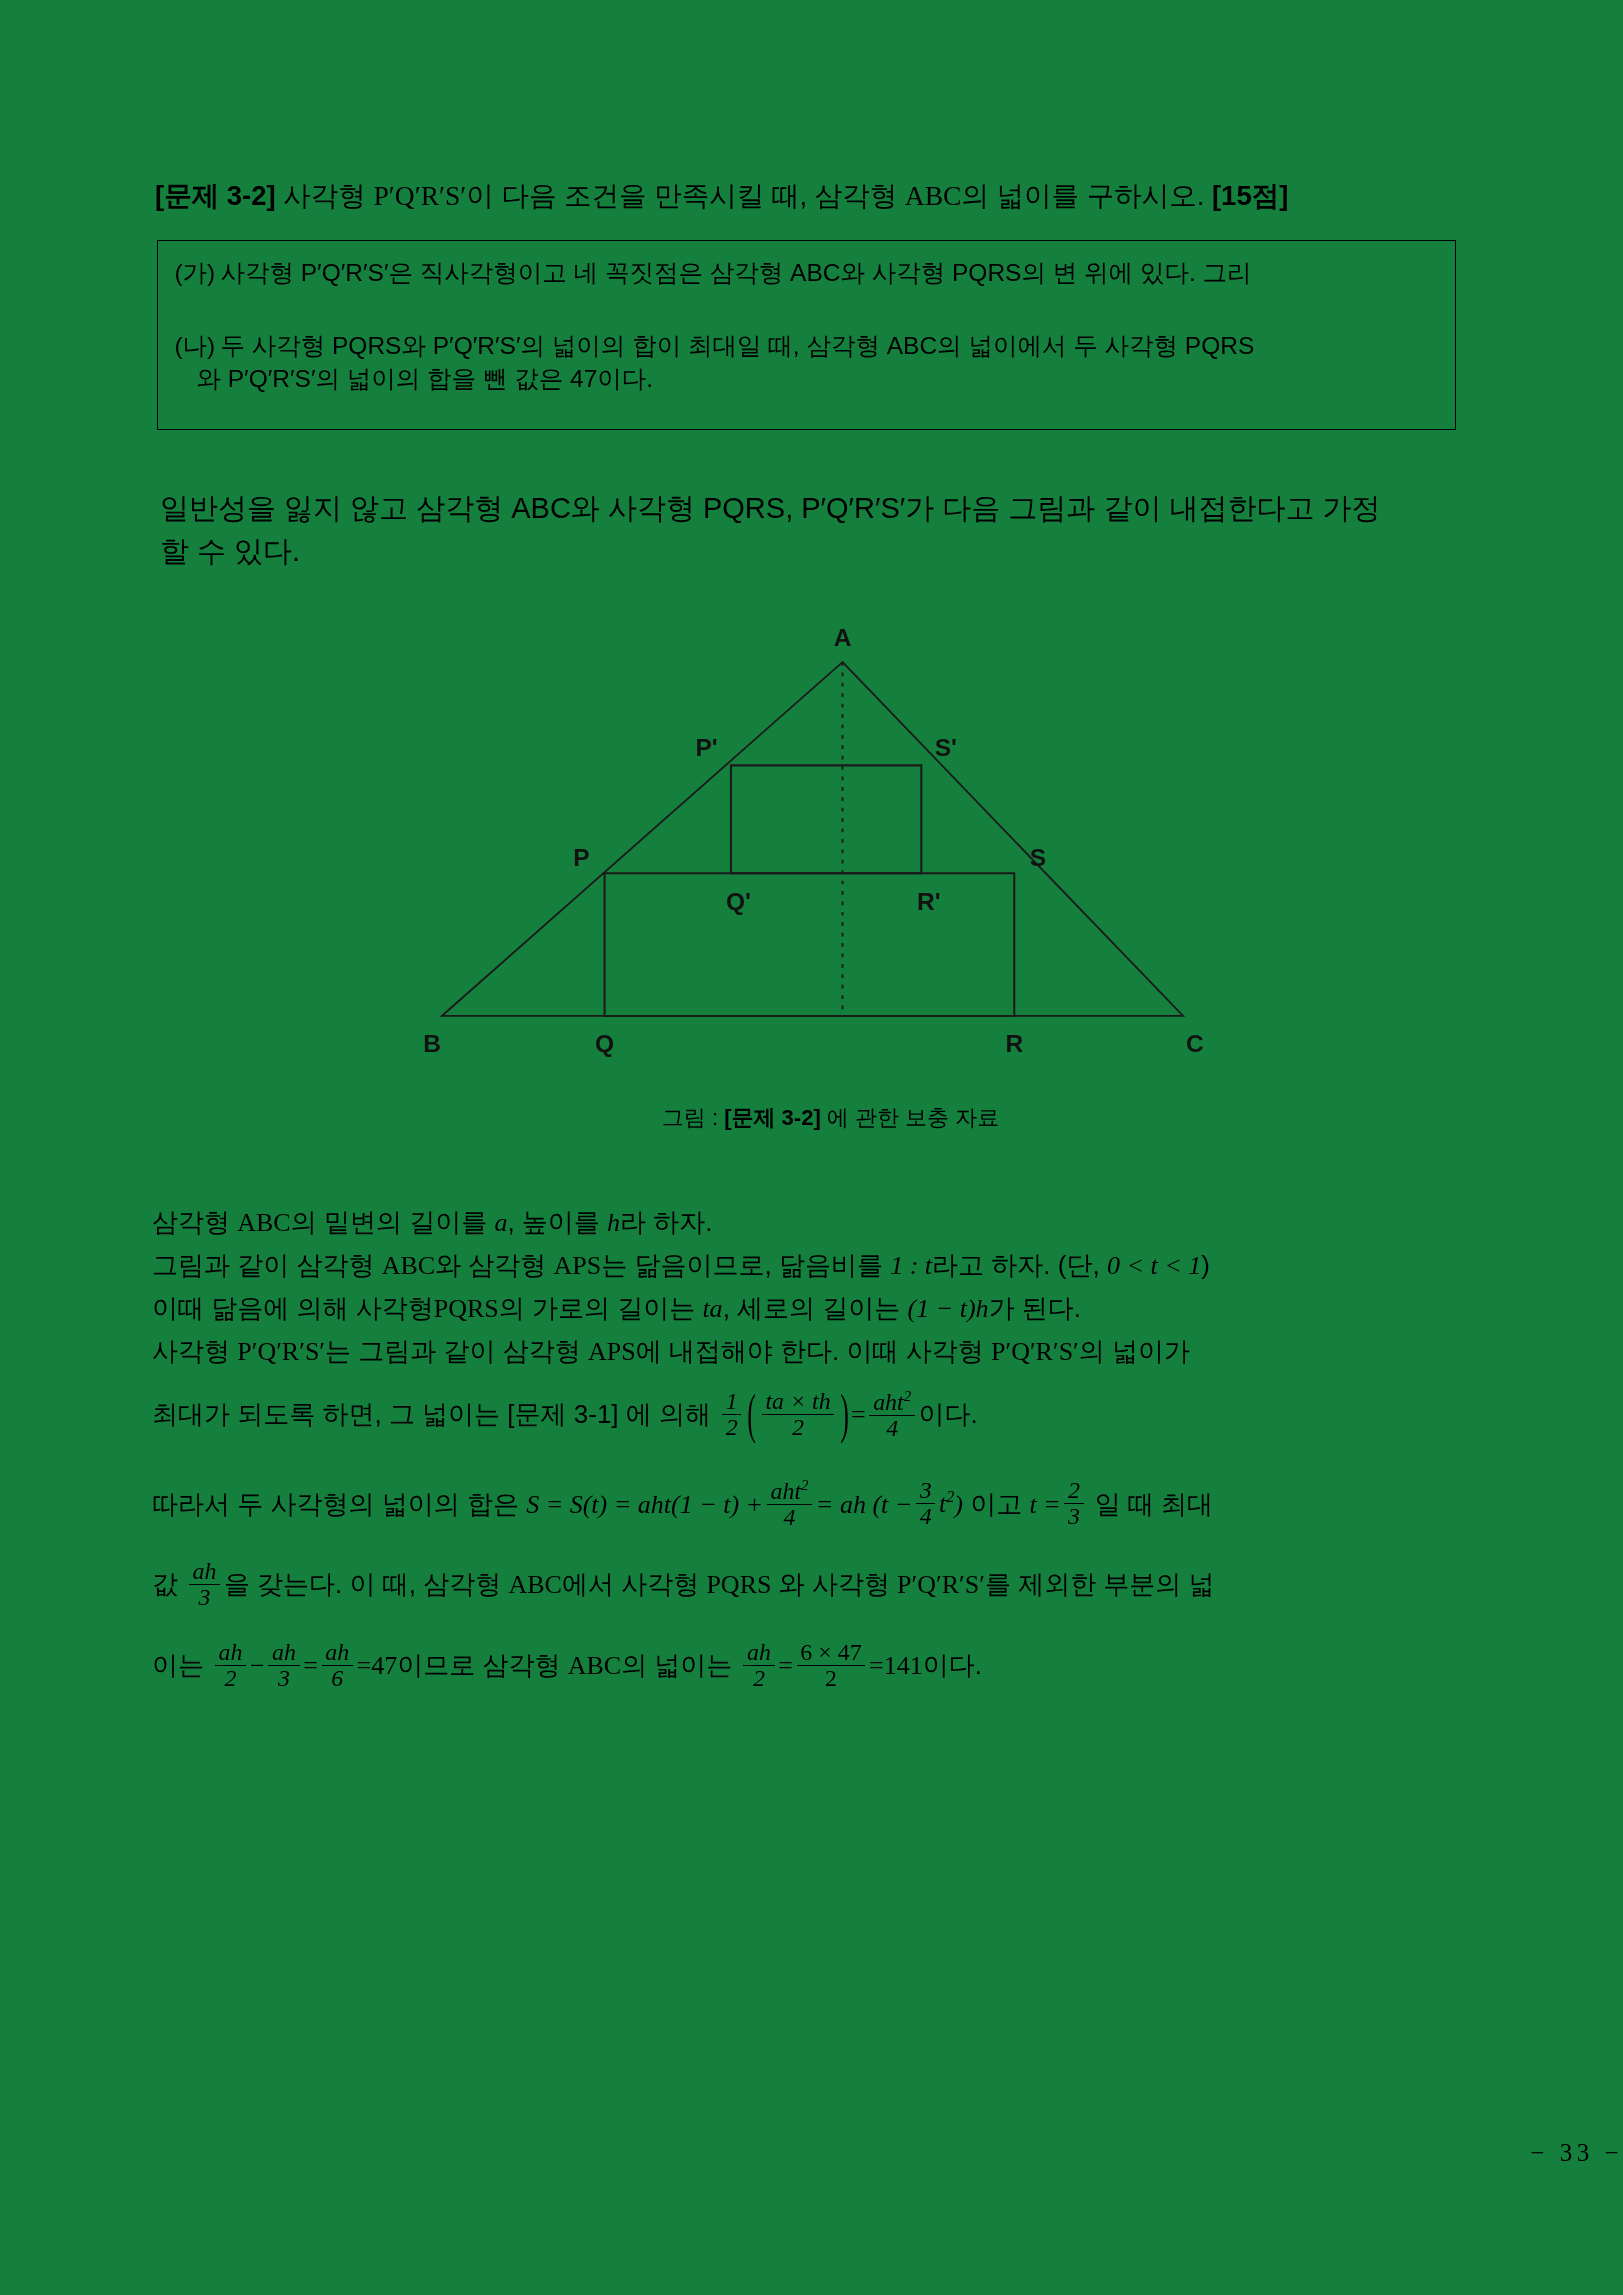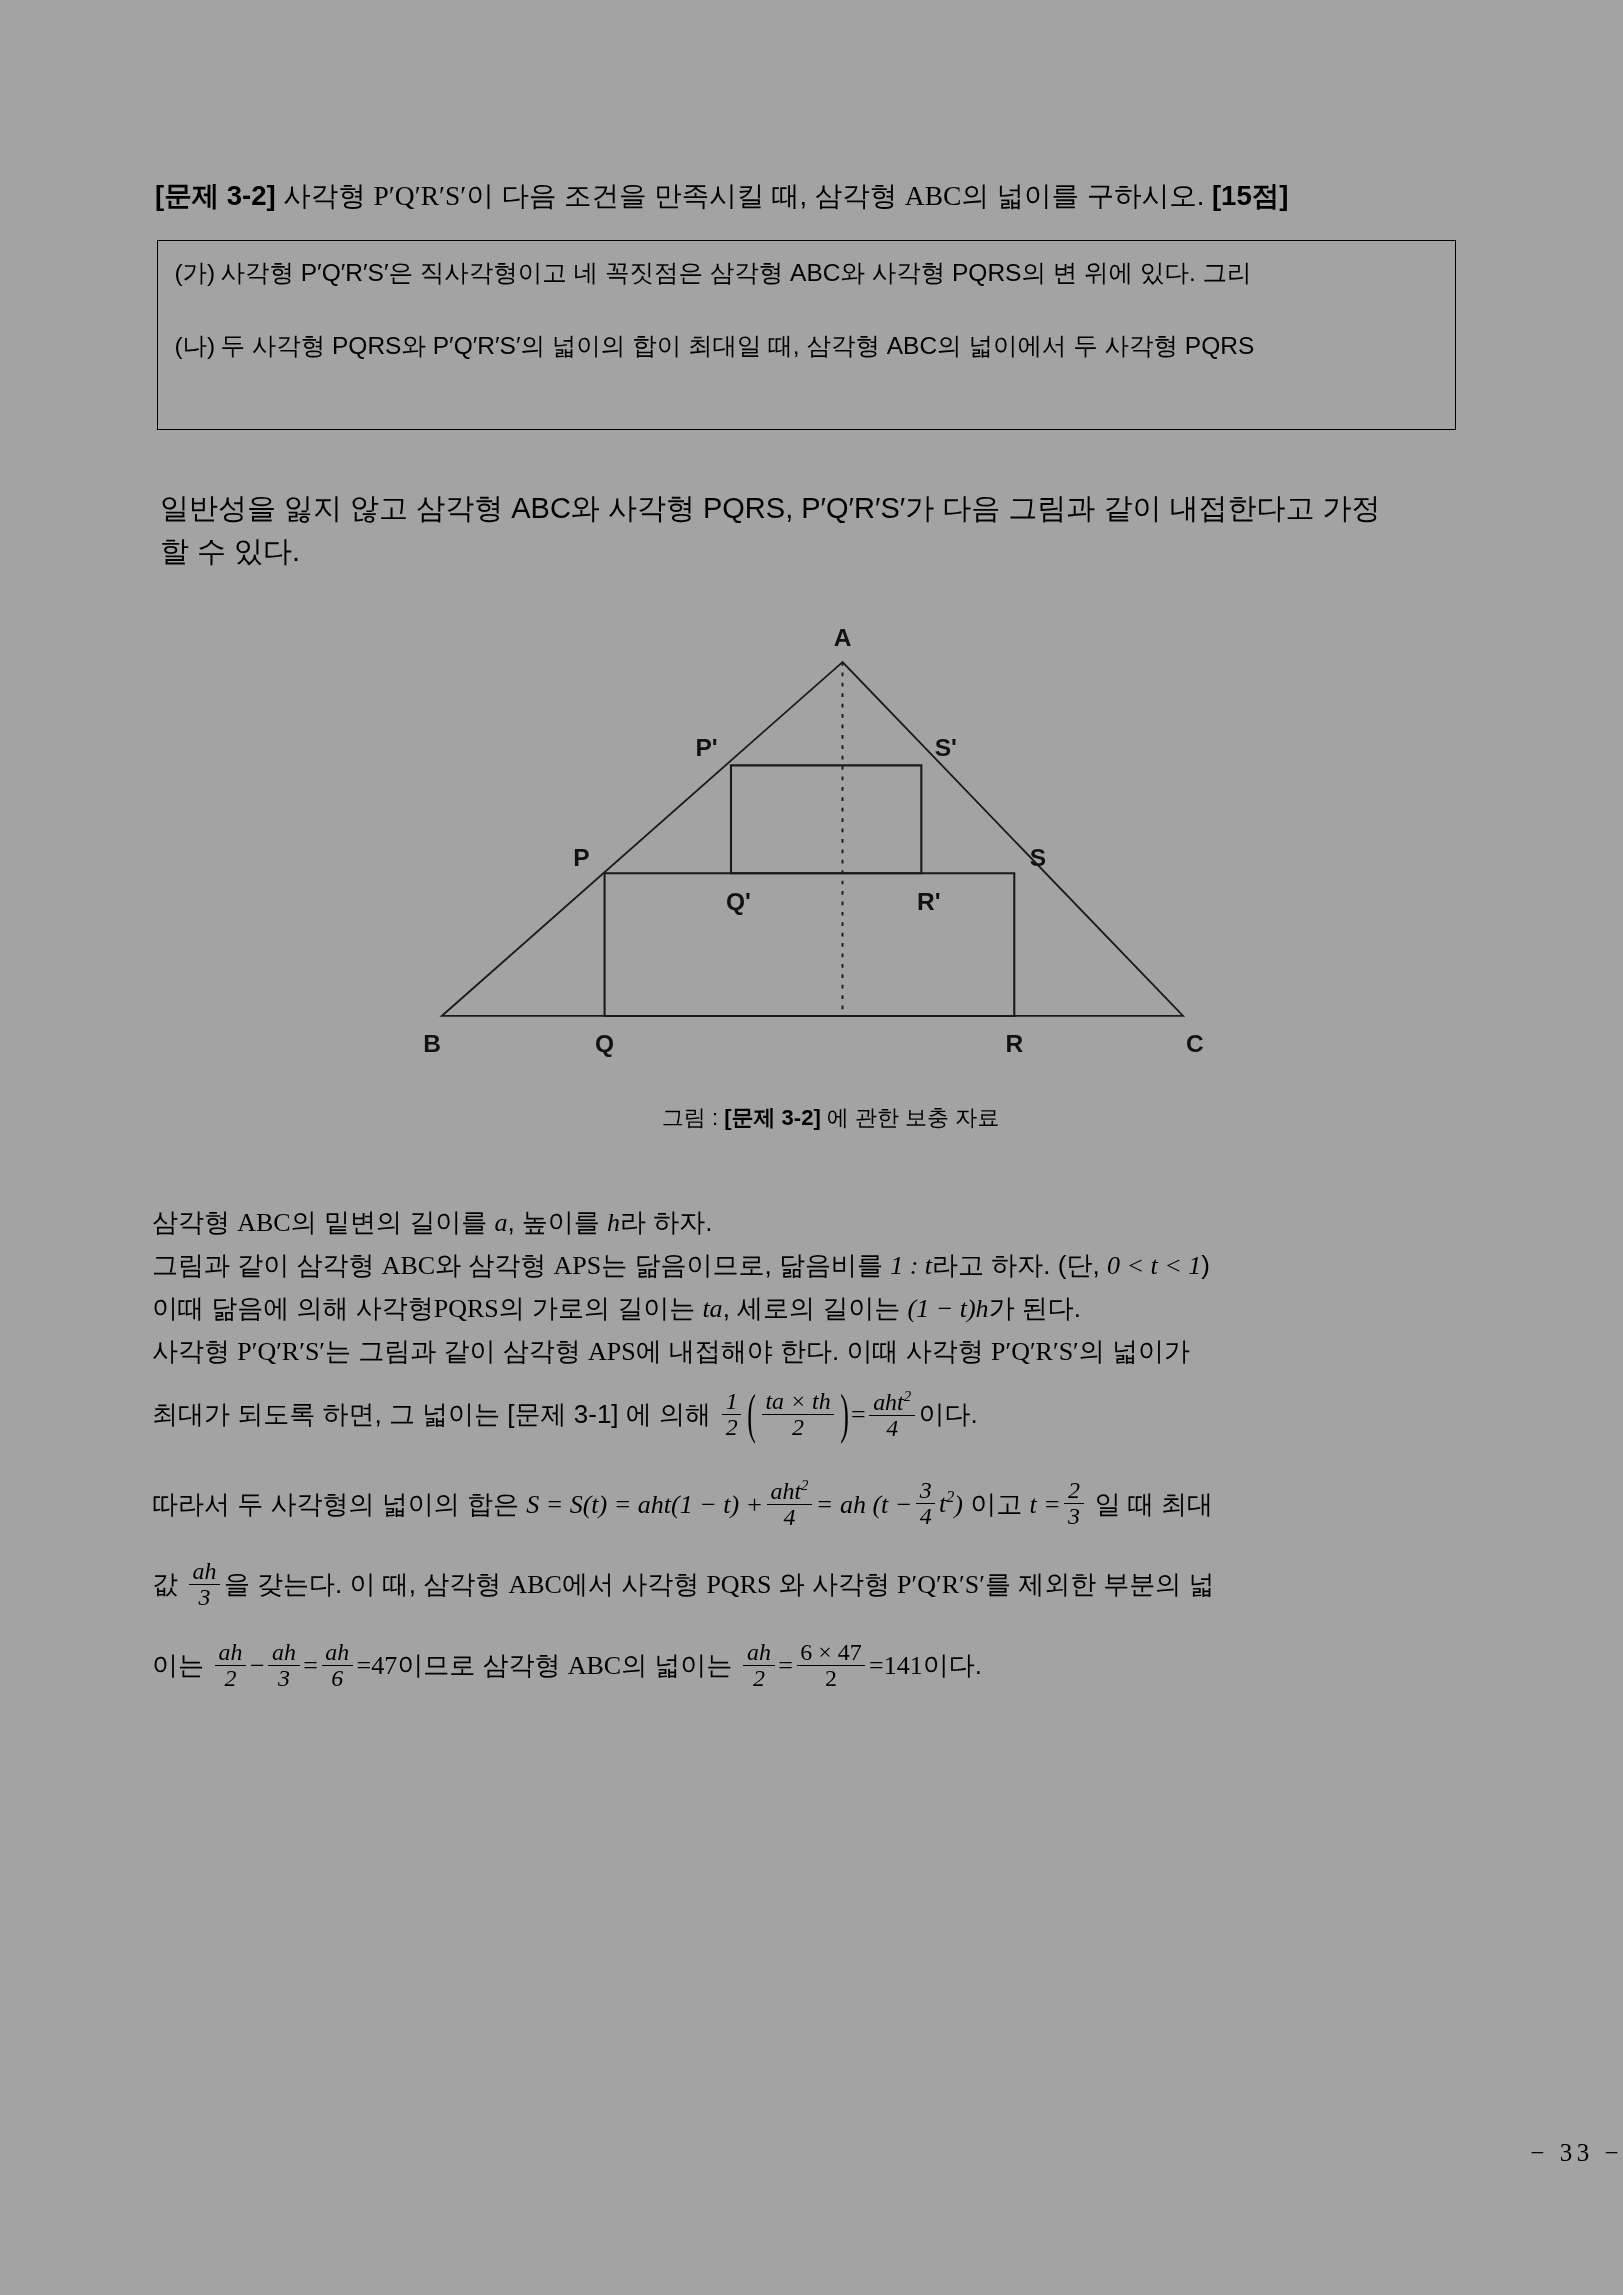--- a/index.html
+++ b/index.html
@@ -12,21 +12,21 @@
     height: 2295px;
     position: relative;
     font-family: "Liberation Sans", sans-serif;
     color: #000000;
     overflow: hidden;
   }
 
   .page {
     position: absolute;
     inset: 0;
-    background: #a3a3a3;
+    background: #15803d;
   }
 
   
   .kr { font-family: "Liberation Sans", sans-serif; }
   .mathit {
     font-family: "Liberation Serif", serif;
     font-style: italic;
   }
   .mathrm {
     font-family: "Liberation Serif", serif;
@@ -193,20 +193,21 @@
       <span class="cond-tag kr">(가)</span>
       <span class="cond-body kr">
         <span>사각형 P′Q′R′S′은 직사각형이고 네 꼭짓점은 삼각형 ABC와 사각형 PQRS의 변 위에 있다. 그리</span>
       </span>
     </div>
 
     <div class="cond-row" id="cond-na">
       <span class="cond-tag kr">(나)</span>
       <span class="cond-body kr">
         <span>두 사각형 PQRS와 P′Q′R′S′의 넓이의 합이 최대일 때, 삼각형 ABC의 넓이에서 두 사각형 PQRS</span>
+        <span class="cond-line2">와 P′Q′R′S′의 넓이의 합을 뺀 값은 47이다.</span>
       </span>
     </div>
 
   </div>
 
   <div id="assumption">
     <div>일반성을 잃지 않고 삼각형 ABC와 사각형 PQRS, P′Q′R′S′가 다음 그림과 같이 내접한다고 가정</div>
     <div>할 수 있다.</div>
   </div>
 

